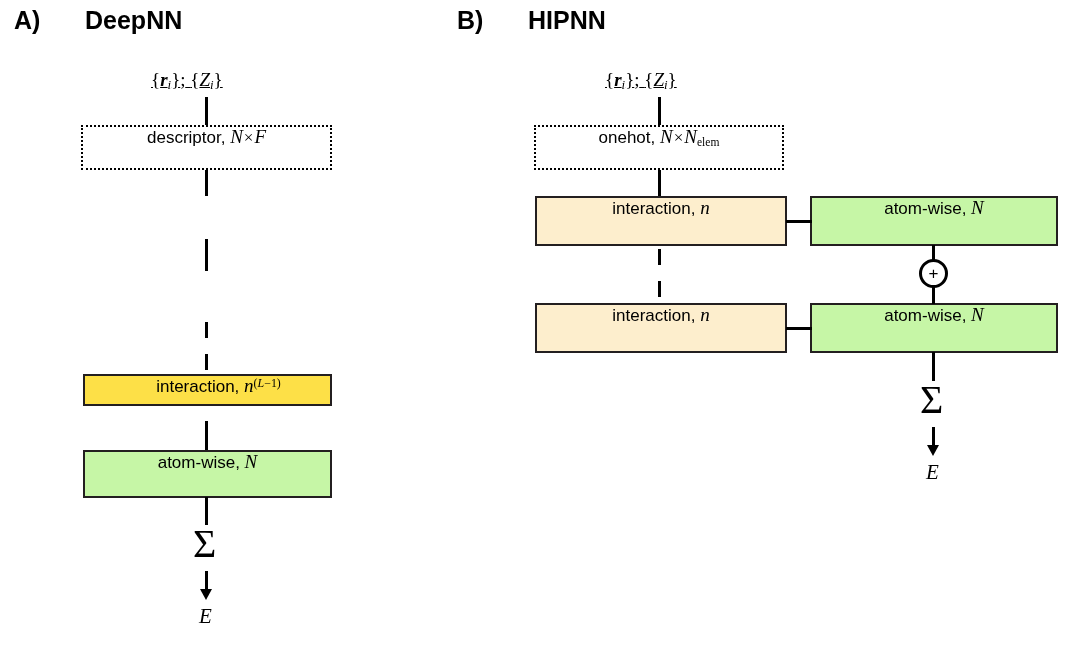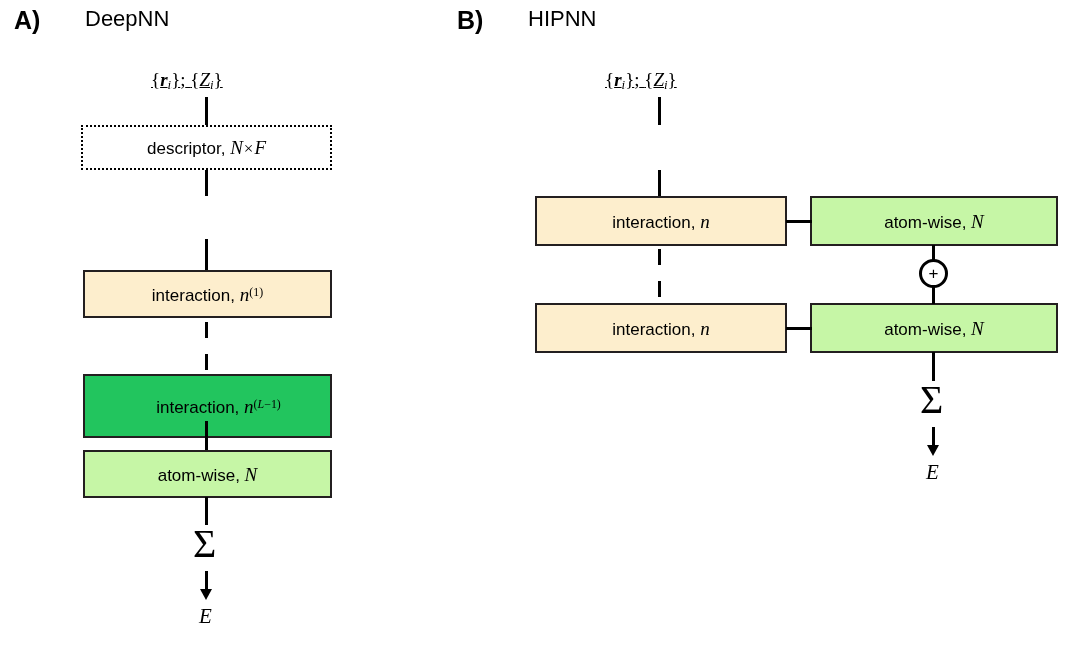--- a/index.html
+++ b/index.html
@@ -26,30 +26,30 @@
     position: absolute;
     font-family: "Liberation Sans", sans-serif;
     font-weight: bold;
     font-size: 25px;
     line-height: 1;
     letter-spacing: 0px;
   }
   .panel-title {
     position: absolute;
     font-family: "Liberation Sans", sans-serif;
-    font-weight: normal;
-    font-size: 22px;
+    font-weight: bold;
+    font-size: 25px;
     line-height: 1;
   }
   
   .box {
     position: absolute;
     box-sizing: border-box;
     display: flex;
-    align-items: center;
+    align-items: flex-start;
     justify-content: center;
     border: 2px solid #231f20;
     font-size: 17px;
     font-family: "Liberation Sans", sans-serif;
     white-space: nowrap;
     line-height: 1;
   }
   .box.dashed {
     border: 2px dotted #000000;
     background: #ffffff;
@@ -177,29 +177,24 @@
     <span class="lbl">
       <span>descriptor,</span>&nbsp;<span class="mi">N</span><span class="times">×</span><span class="mi">F</span>
     </span>
   </div>
 
   <div class="conn vline" style="left:205px; top:170px; height:26px;"></div>
 
 
   <div class="conn vline" style="left:205px; top:239px; height:32px;"></div>
 
-  <div class="box" style="left:83px; top:270px; width:249px; height:48px; background:#fdeecd;">
-    <span class="lbl">
-      <span>interaction,</span>&nbsp;<span class="mi">n</span><sup class="msup">(<span>1</span>)</sup>
-    </span>
-  </div>
 
   <div class="vdash" style="left:205px; top:322px; height:64px;"></div>
 
-  <div class="box" style="left:83px; top:374px; width:249px; height:64px; background:#22c55e;padding-left:22px;">
+  <div class="box" style="left:83px; top:374px; width:249px; height:32px; background:#fde047;padding-left:22px;">
     <span class="lbl">
       <span>interaction,</span>&nbsp;<span class="mi">n</span><sup class="msup">(<i>L</i><span>−</span><span>1</span>)</sup>
     </span>
   </div>
 
   <div class="conn vline" style="left:205px; top:421px; height:31px;"></div>
 
   <div class="box" style="left:83px; top:450px; width:249px; height:48px; background:#c6f6a6;">
     <span class="lbl">
       <span>atom-wise,</span>&nbsp;<span class="mi">N</span>
@@ -217,20 +212,25 @@
 
   <div class="panel-letter" style="left:457px; top:8px;">B)</div>
   <div class="panel-title" style="left:528px; top:8px;">HIPNN</div>
 
   <div class="io-text" style="left:605px; top:70px;">
     <span class="mr">{</span><span class="mi-b">r</span><sub class="msub">i</sub><span class="mr">}</span><span class="mr">;</span>&nbsp;<span class="mr">{</span><span class="mi">Z</span><sub class="msub">i</sub><span class="mr">}</span>
   </div>
 
   <div class="conn vline" style="left:658px; top:97px; height:28px;"></div>
 
+  <div class="box dashed" style="left:534px; top:125px; width:250px; height:45px;">
+    <span class="lbl">
+      <span>onehot,</span>&nbsp;<span class="mi">N</span><span class="times">×</span><span class="mi">N</span><sub class="msub-r">elem</sub>
+    </span>
+  </div>
 
   <div class="conn vline" style="left:658px; top:170px; height:27px;"></div>
 
   <div class="box" style="left:535px; top:196px; width:252px; height:50px; background:#fdeecd;">
     <span class="lbl">
       <span>interaction,</span>&nbsp;<span class="mi">n</span>
     </span>
   </div>
 
   <div class="box" style="left:810px; top:196px; width:248px; height:50px; background:#c6f6a6;">

